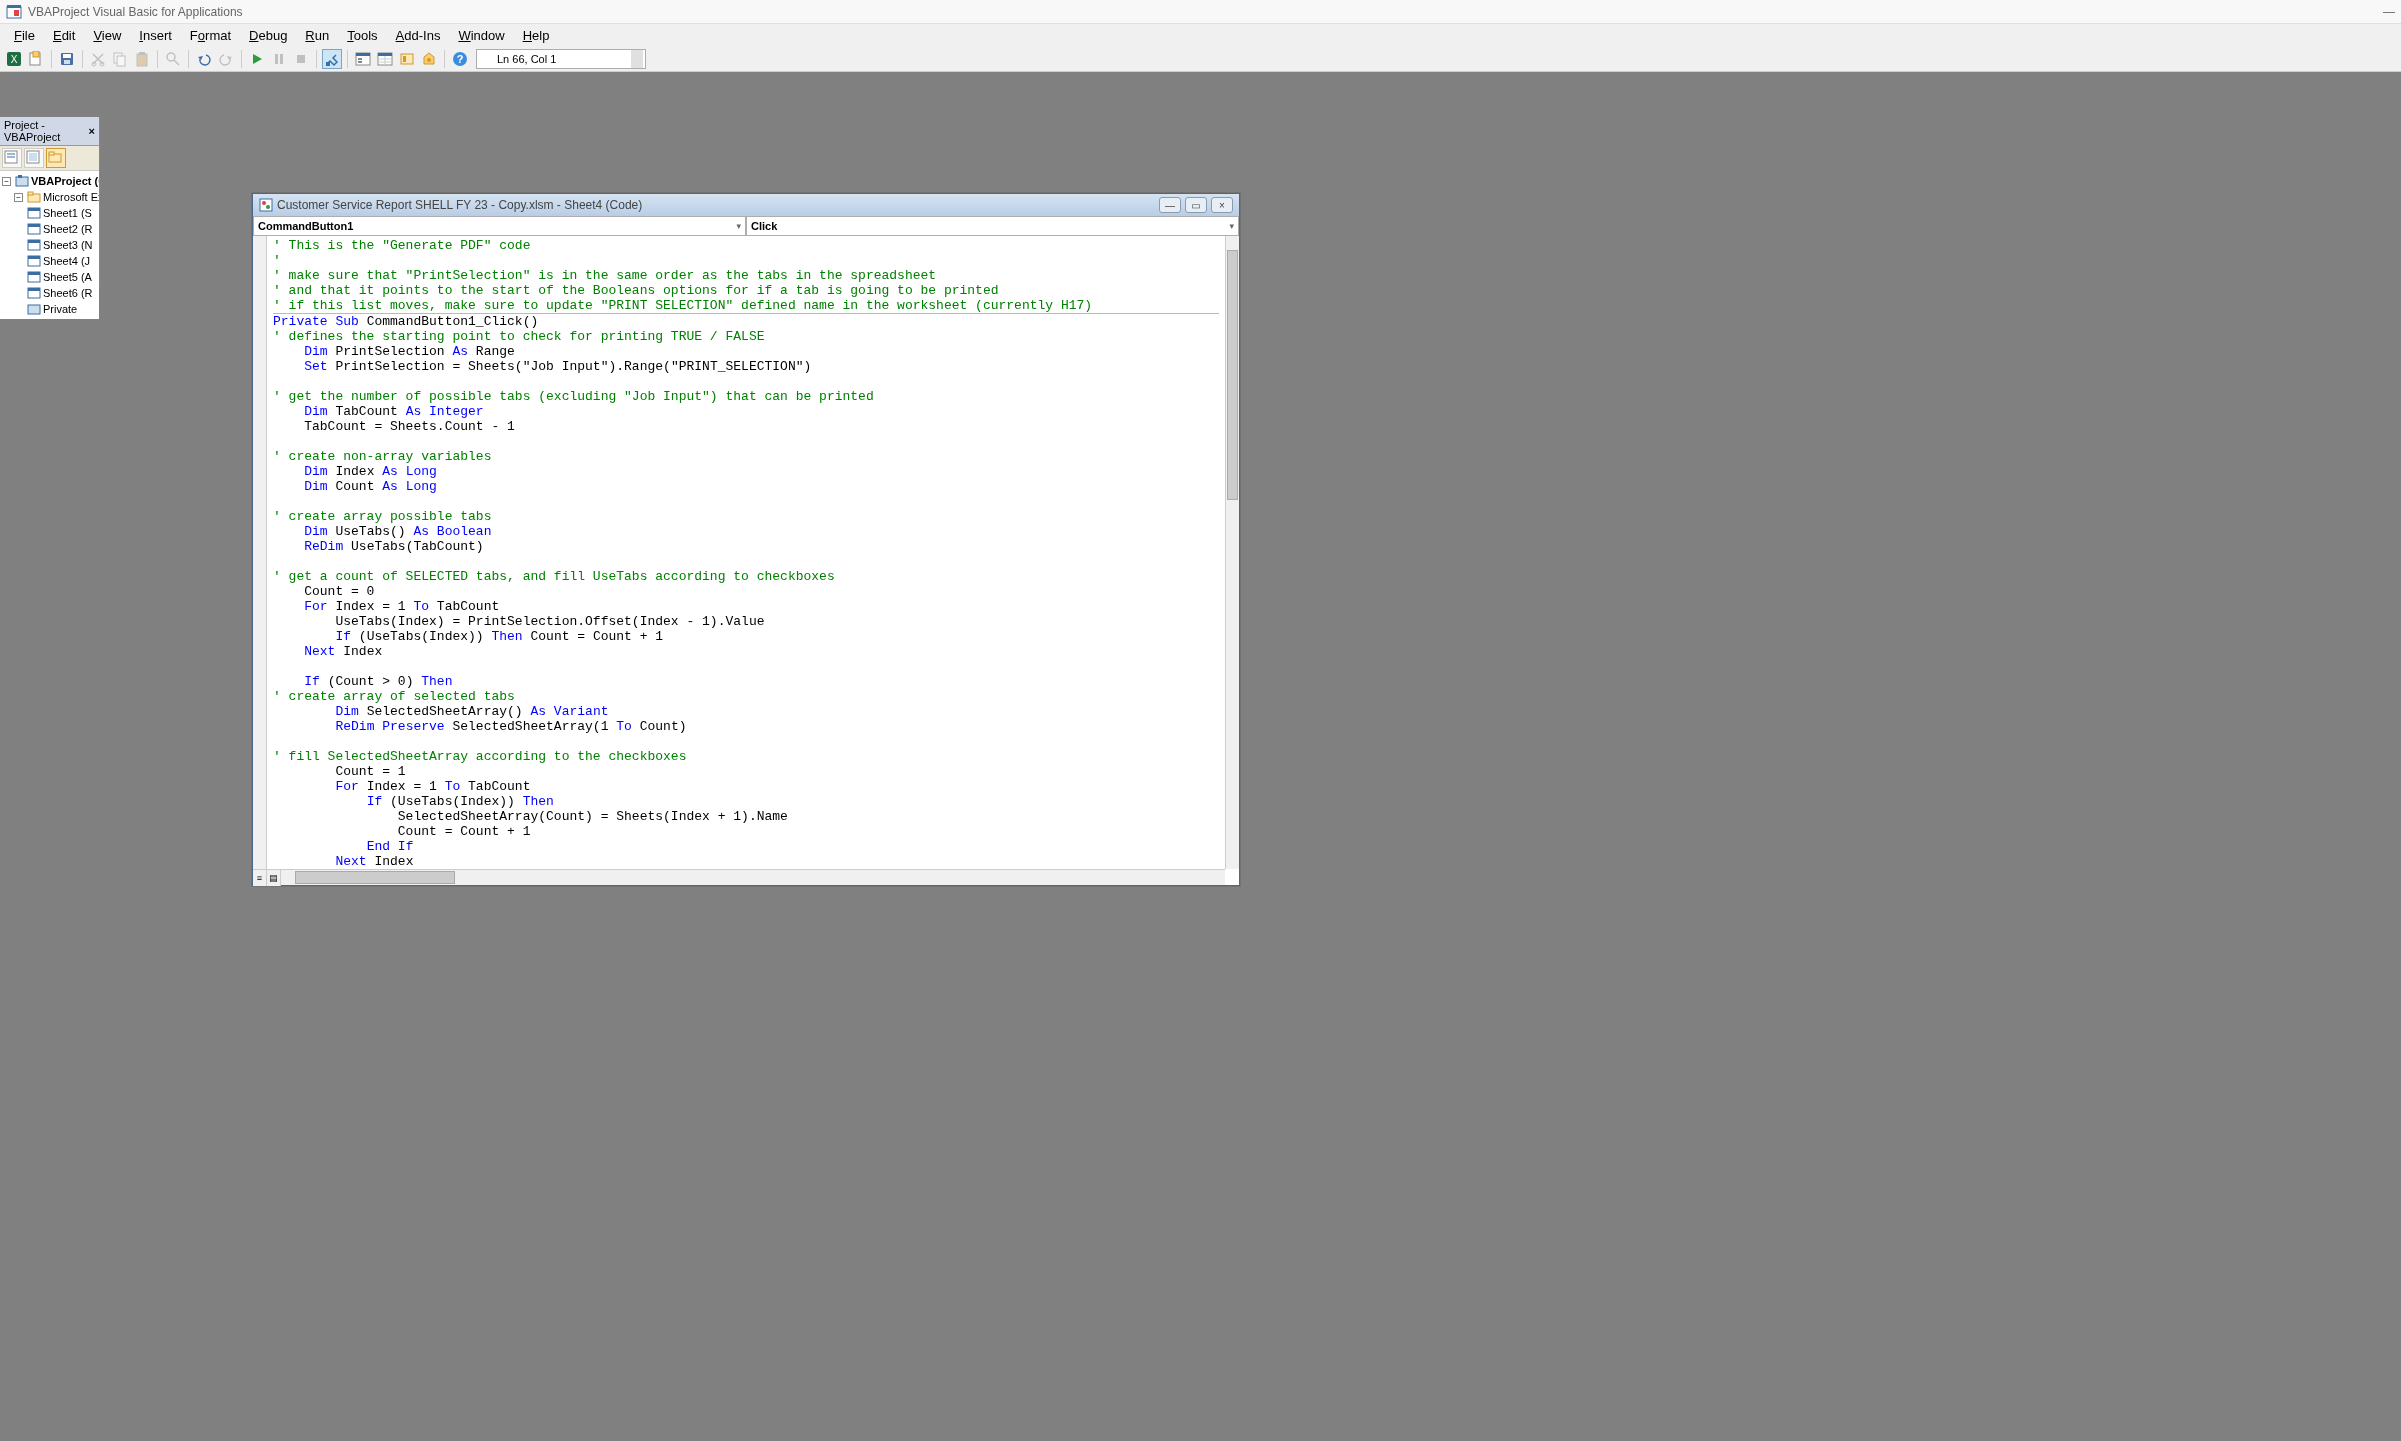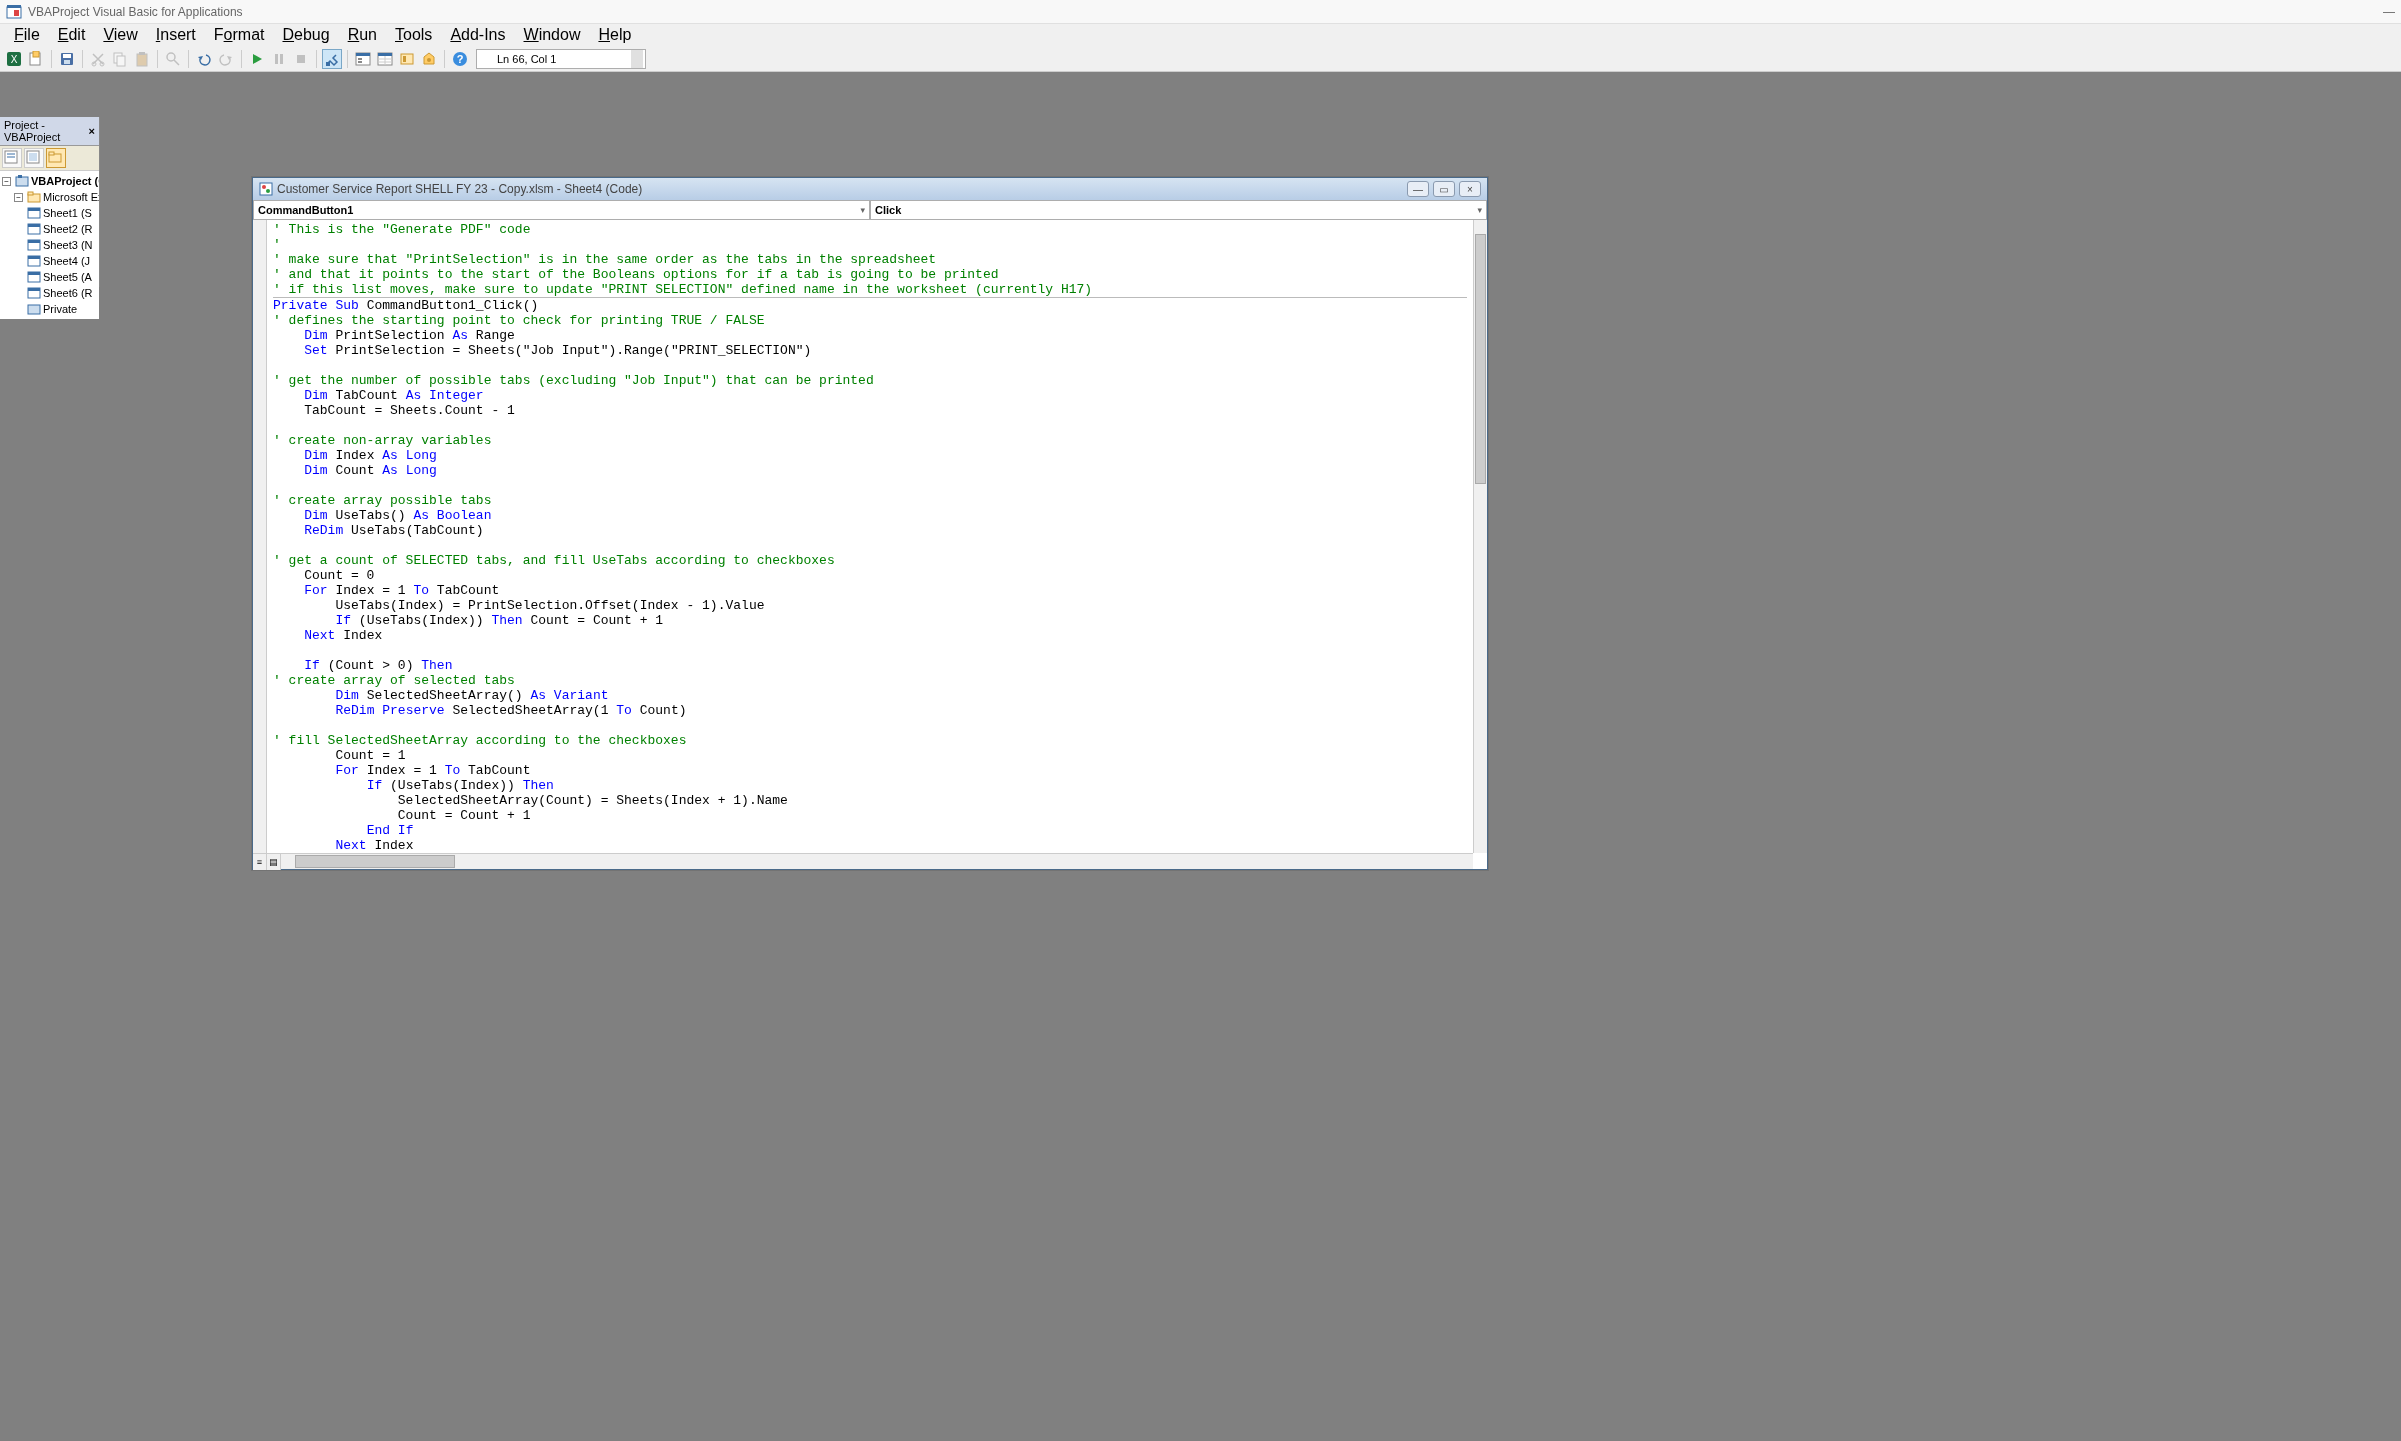--- a/index.html
+++ b/index.html
@@ -2,42 +2,42 @@
 <html><head>
 <meta charset="utf-8">
 <style>
 * { margin: 0; padding: 0; box-sizing: border-box; }
 body { font-family: "Segoe UI", Tahoma, sans-serif; font-size: 12px; background: #808080; overflow: hidden; width: 2401px; height: 1441px; }
 .titlebar { background: #f8f8f8; height: 24px; display: flex; align-items: center; padding: 0 6px; border-bottom: 1px solid #e0e0e0; }
 .titlebar .app-icon { width: 16px; height: 16px; margin-right: 6px; }
 .titlebar .title { color: #666; font-size: 12px; }
 .titlebar .win-controls { margin-left: auto; display: flex; gap: 18px; color: #666; }
 .menubar { background: #f0f0f0; height: 22px; display: flex; align-items: center; padding: 0 6px; gap: 2px; }
-.menubar .menu-item { padding: 2px 8px; font-size: 16px; cursor: default; }
+.menubar .menu-item { padding: 2px 8px; font-size: 13px; cursor: default; }
 .menubar .menu-item u { text-decoration: underline; }
 .toolbar { background: #f0f0f0; height: 26px; display: flex; align-items: center; padding: 0 4px; gap: 2px; border-bottom: 1px solid #ccc; }
 .tb-btn { width: 20px; height: 20px; display: flex; align-items: center; justify-content: center; border: 1px solid transparent; }
 .tb-btn.active { background: #cde6f7; border: 1px solid #7aa7c7; }
 .tb-sep { width: 1px; height: 18px; background: #ccc; margin: 0 3px; }
 .status-combo { width: 170px; height: 20px; border: 1px solid #adadad; background: #fff; font-size: 11px; padding: 0 20px; display: flex; align-items: center; position: relative; margin-left: 4px; }
 .status-combo::after { content: ""; position: absolute; right: 2px; top: 0; bottom: 0; width: 12px; background: #e0e0e0; }
 .workspace { position: absolute; top: 72px; bottom: 0; left: 0; right: 0; background: #808080; margin-top: 45px; }
 .project-explorer { position: absolute; left: 0; top: 0; width: 100px; background: #f0f0f0; border-right: 1px solid #888; }
 .pe-title { background: #d0d8e8; font-size: 11px; padding: 2px 4px; border-bottom: 1px solid #999; display: flex; align-items: center; }
 .pe-title .pe-close { margin-left: auto; font-weight: bold; cursor: default; }
 .pe-toolbar { background: #ece9d8; padding: 2px; display: flex; gap: 2px; border-bottom: 1px solid #ccc; }
 .pe-tb-btn { width: 20px; height: 20px; border: 1px solid #ccc; background: #f8f8f8; }
 .pe-tb-btn.active { background: #ffe8b3; border-color: #cc9933; }
 .pe-tree { font-size: 11px; padding: 2px 0; background: #fff; overflow: hidden; }
 .pe-node { white-space: nowrap; padding: 1px 2px; display: flex; align-items: center; gap: 2px; }
 .pe-node .icon { width: 14px; height: 14px; display: inline-block; flex-shrink: 0; }
 .pe-indent1 { padding-left: 14px; }
 .pe-indent2 { padding-left: 16px; }
 .pe-tree .exp { width: 9px; height: 9px; border: 1px solid #888; font-size: 8px; line-height: 7px; text-align: center; margin-right: 2px; flex-shrink: 0; }
-.code-window { position: absolute; left: 252px; top: 60px; width: 1236px; height: 693px; background: #fff; border: 1px solid #4a6a8a; box-shadow: 0 0 0 1px rgba(0,0,0,0.1); }
+.code-window { position: absolute; left: 252px; top: 76px; width: 988px; height: 693px; background: #fff; border: 1px solid #4a6a8a; box-shadow: 0 0 0 1px rgba(0,0,0,0.1); }
 .cw-title { background: linear-gradient(#d6e4f2, #b8cde6); height: 22px; display: flex; align-items: center; padding: 0 6px; font-size: 12px; color: #444; }
 .cw-title .cw-icon { width: 14px; height: 14px; margin-right: 4px; }
 .cw-title .cw-controls { margin-left: auto; display: flex; gap: 4px; }
 .cw-title .cw-ctrl { width: 22px; height: 16px; border: 1px solid #8a9aaf; background: #e8eef6; border-radius: 3px; font-size: 10px; display: flex; align-items: center; justify-content: center; }
 .cw-dropdowns { display: flex; height: 20px; }
 .cw-dd { flex: 1; border: 1px solid #adadad; background: #fff; font-size: 11px; padding: 0 4px; display: flex; align-items: center; position: relative; }
 .cw-dd::after { content: "▾"; position: absolute; right: 4px; color: #666; font-size: 9px; }
 .cw-dd .dd-text { font-weight: bold; }
 .code-body { position: absolute; top: 42px; bottom: 16px; left: 0; right: 14px; overflow: hidden; }
 .code-gutter { position: absolute; left: 0; top: 0; bottom: 0; width: 14px; background: #f0f0f0; border-right: 1px solid #ccc; }

